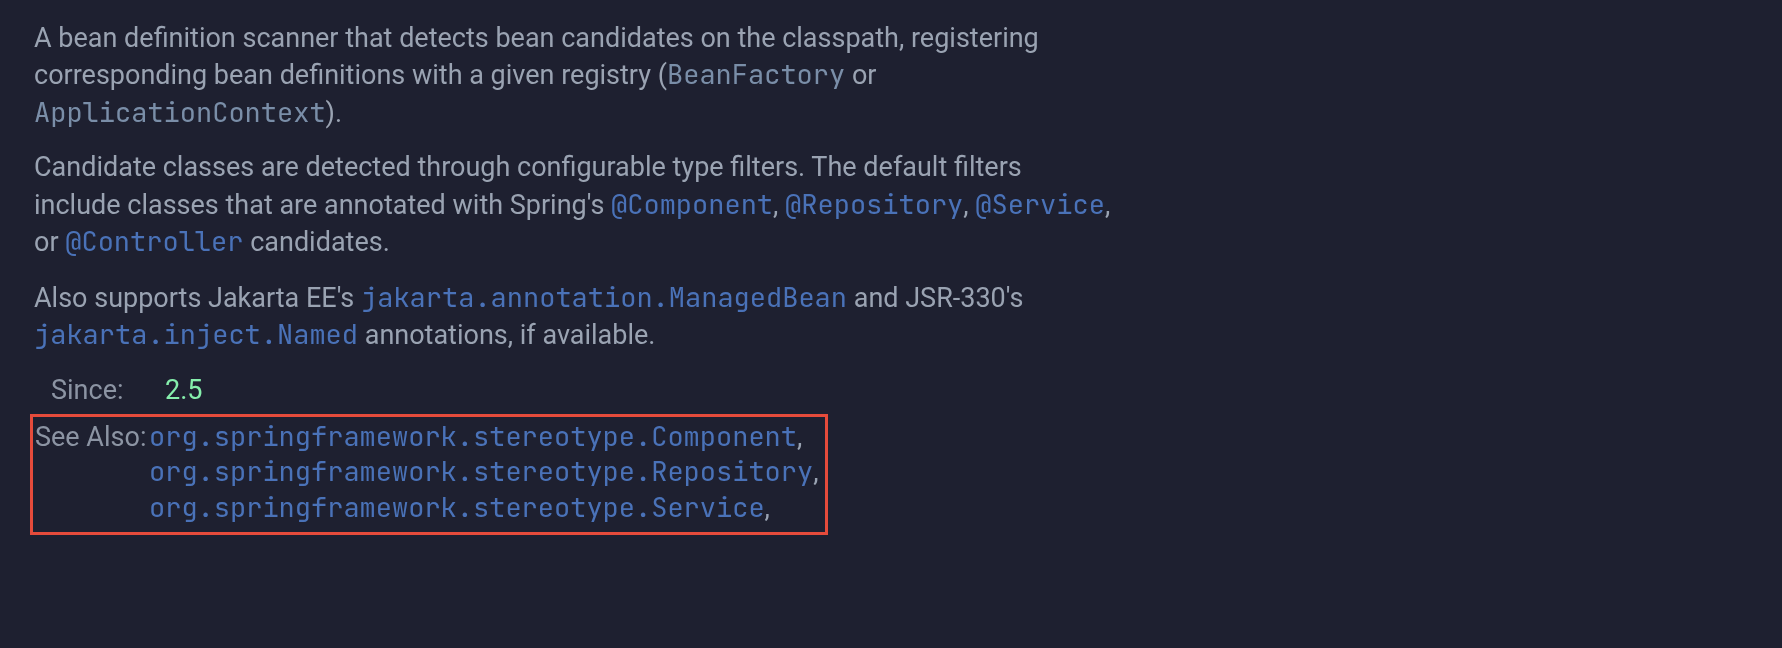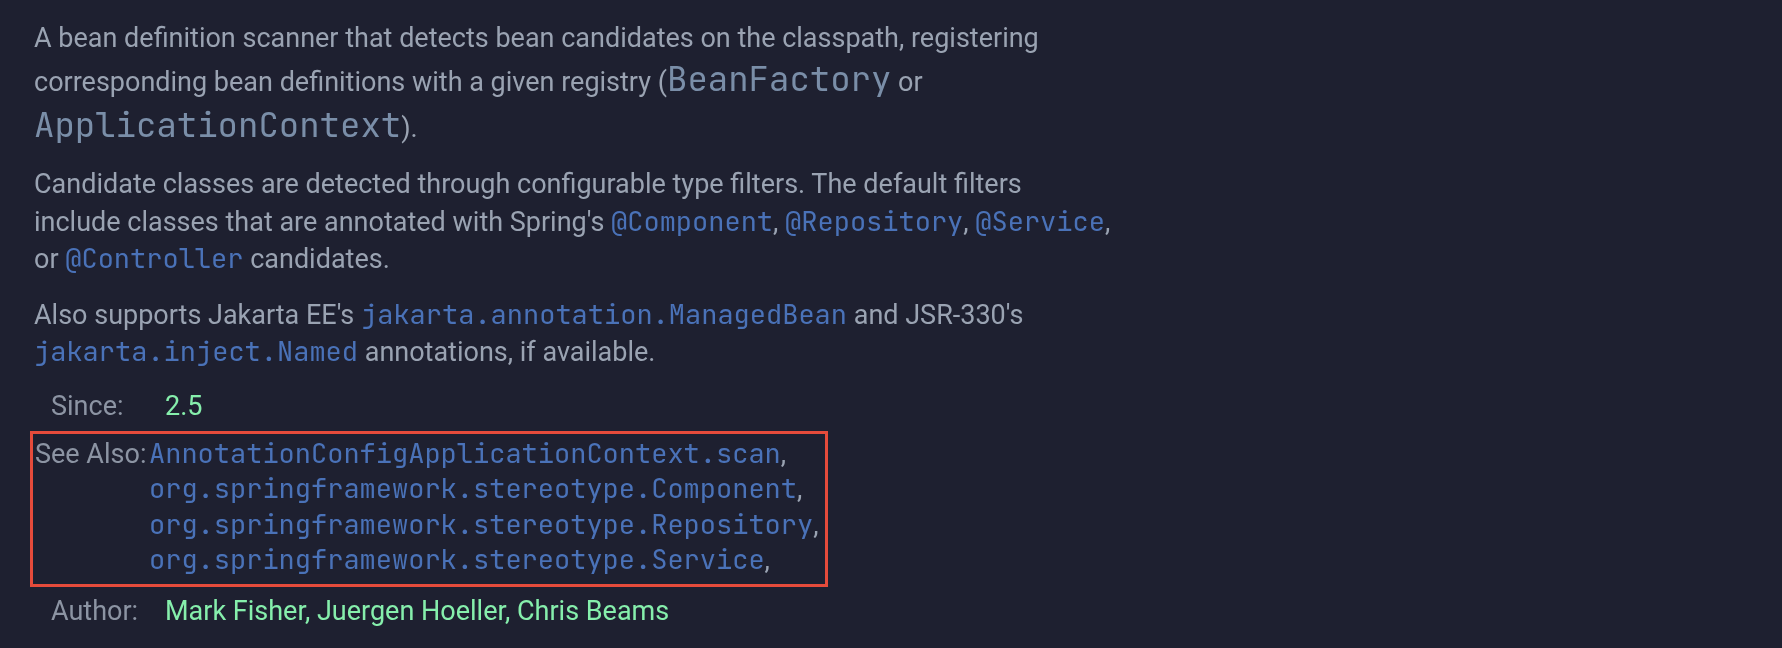--- a/index.html
+++ b/index.html
@@ -6,21 +6,21 @@
   html, body {
     width: 1782px;
     height: 648px;
     background: #1e2030;
     font-family: ui-sans-serif, -apple-system, "Segoe UI", Roboto, Helvetica, Arial, sans-serif;
     font-size: 27px;
     line-height: 1.35;
     color: #9aa3b2;
     overflow: hidden;
   }
-  .mono { font-family: "JetBrains Mono", "Fira Code", ui-monospace, Menlo, Consolas, monospace; color: #7a8ea8; font-size: 34px; }
+  .mono { font-family: "JetBrains Mono", "Fira Code", ui-monospace, Menlo, Consolas, monospace; color: #7a8ea8; font-size: 27px; }
   .wrap { padding: 20px 34px 10px 34px; }
   .para { margin-bottom: 18px; max-width: 1080px; }
   .link { color: #4a72b8; font-family: "JetBrains Mono","Fira Code",ui-monospace,Menlo,Consolas,monospace; cursor: pointer; }
   .since-row, .author-row { display: flex; margin: 6px 17px; }
   .since-row .label, .author-row .label, .seealso .label { width: 114px; color: #8c94a3; }
   .since-row .val, .author-row .val { color: #86efac; }
   .seealso {
     display: flex;
     border: 3px solid #e54b3b;
     padding: 2px 6px 6px 2px;
@@ -47,25 +47,20 @@
   </div>
 
   <div class="since-row">
     <span class="label">Since:</span>
     <span class="val">2.5</span>
   </div>
 
   <div class="seealso">
     <span class="label">See Also:</span>
     <div class="list">
-      <span><span class="link">AnnotationConfigApplicationContext.scan</span><span>,</span></span>
       <span><span class="link">org.springframework.stereotype.Component</span><span>,</span></span>
       <span><span class="link">org.springframework.stereotype.Repository</span><span>,</span></span>
       <span><span class="link">org.springframework.stereotype.Service</span><span>,</span></span>
     </div>
   </div>
 
-  <div class="author-row">
-    <span class="label">Author:</span>
-    <span class="val">Mark Fisher, Juergen Hoeller, Chris Beams</span>
-  </div>
 
 </div>
 
 </body></html>

